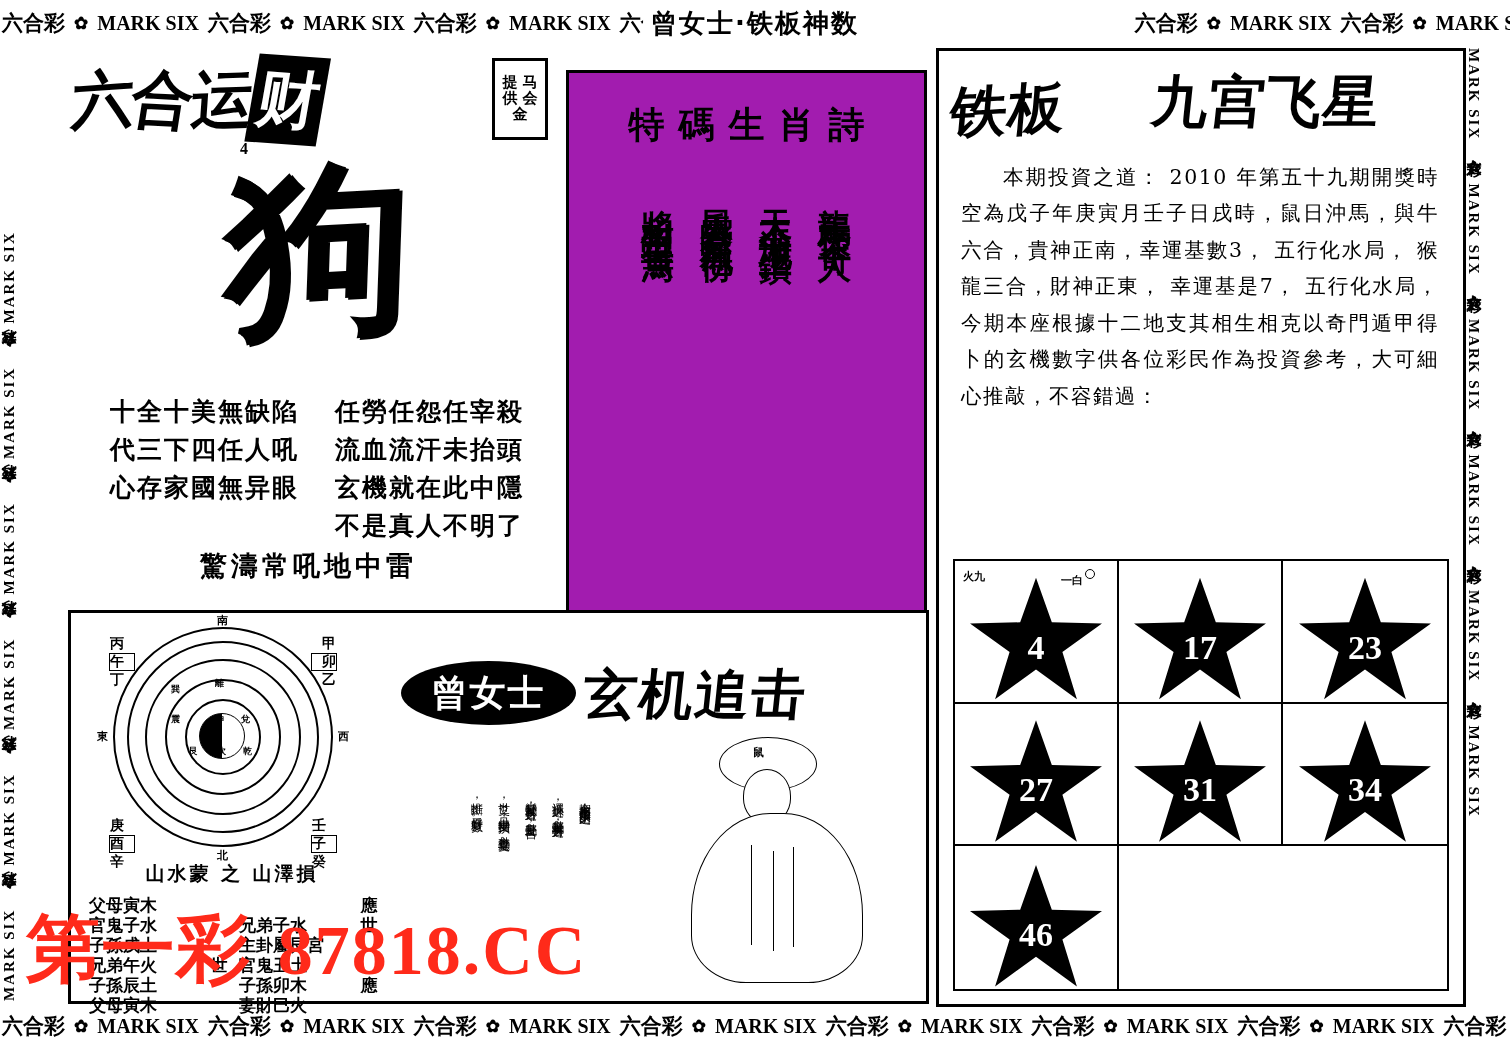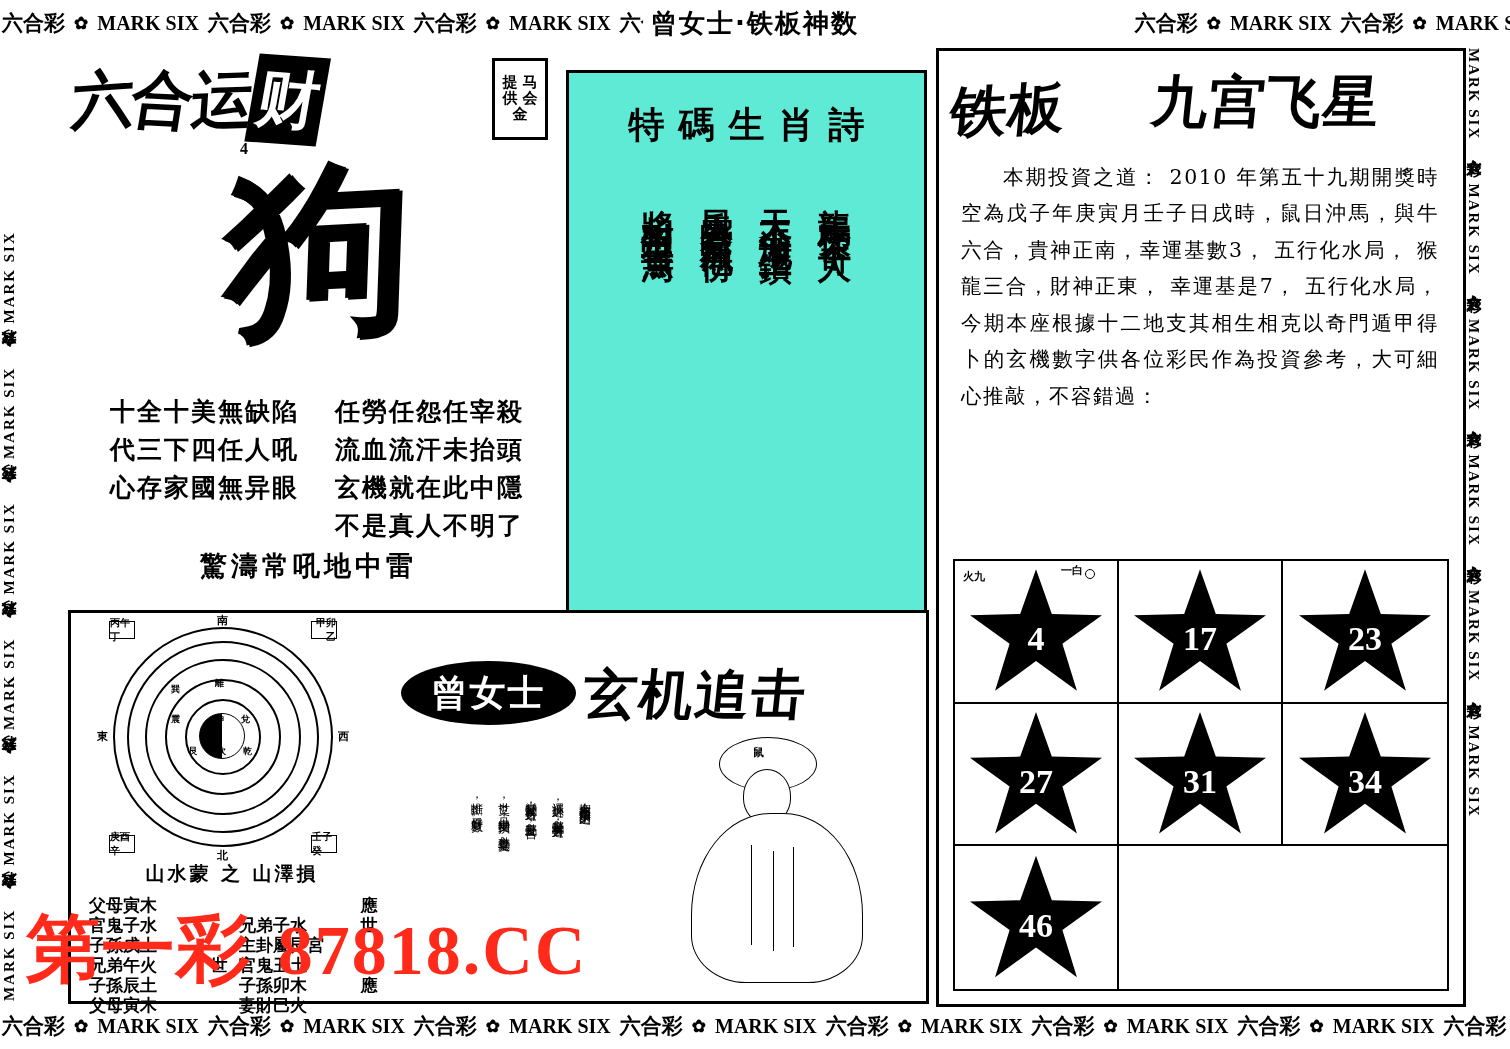--- a/index.html
+++ b/index.html
@@ -121,21 +121,21 @@
   .poem-bottom {
     position:absolute; left:150px; top:500px;
     font-family:"DejaVu Sans", sans-serif; font-size:27px; font-weight:bold;
     letter-spacing:4px;
   }
 
   
   .mid-box {
     position:absolute; left:516px; top:22px; width:355px; height:540px;
     border:3px solid #000;
-    background:#5eead4;
+    background:#a21caf;
   }
   .mid-box-title {
     position:absolute; left:0; top:28px; width:100%;
     text-align:center;
     font-family:"DejaVu Sans", sans-serif; font-weight:bold;
     font-size:36px; letter-spacing:14px; text-indent:14px;
   }
   .vcols {
     position:absolute; left:0; top:110px; width:100%; height:420px;
     display:flex; flex-direction:row-reverse; justify-content:center; gap:26px;
@@ -171,22 +171,22 @@
     position:absolute; left:86px; top:86px; width:44px; height:44px;
     border-radius:50%; border:1.5px solid #000;
     background:linear-gradient(90deg,#000 50%,#fff 50%);
   }
   .bagua-lbl {
     position:absolute;
     font-family:"DejaVu Sans", sans-serif; font-size:9px; font-weight:bold;
   }
   .corner-sq {
     position:absolute; width:24px; height:16px; border:1.5px solid #000;
-    font-family:Liberation Sans, sans-serif; font-size:10px; font-weight:bold;
-    display:flex; align-items:center; justify-content:center;
+    font-family:Liberation Sans, sans-serif; font-size:14px; font-weight:bold;
+    display:flex; align-items:center; justify-content:center;margin-top:32px;
   }
   .dir-lbl {
     position:absolute; font-family:"DejaVu Sans", sans-serif;
     font-size:11px; font-weight:bold;
   }
 
   .hex-title {
     position:absolute; left:46px; top:248px; width:230px; text-align:center;
     font-family:"DejaVu Sans", sans-serif; font-size:19px; font-weight:bold;
     letter-spacing:3px;
@@ -279,21 +279,21 @@
   .star-grid {
     position:absolute; left:14px; top:508px; width:492px; height:428px;
     border:2px solid #000;
     display:grid;
     grid-template-columns:repeat(3,1fr);
     grid-template-rows:repeat(3,1fr);
   }
   .star-cell {
     border-right:2px solid #000; border-bottom:2px solid #000;
     position:relative;
-    display:flex; align-items:center; justify-content:center;
+    display:flex; align-items:flex-end; justify-content:center;
   }
   .star-cell:nth-child(3n) { border-right:none; }
   .star-cell:nth-child(n+7) { border-bottom:none; }
   .star-shape {
     width:132px; height:124px;
     background:#000;
     clip-path:polygon(50% 0%, 62% 36%, 100% 37%, 70% 60%, 81% 98%, 50% 74%, 19% 98%, 30% 60%, 0% 37%, 38% 36%);
     position:relative;
   }
   .star-num {
@@ -301,21 +301,21 @@
     display:flex; align-items:center; justify-content:center;
     color:#fff; font-family:"Liberation Serif", serif;
     font-weight:bold; font-size:34px;
     padding-top:16px; box-sizing:border-box;
   }
   .cell-tag {
     position:absolute; font-family:"DejaVu Sans", sans-serif;
     font-size:11px; font-weight:bold; color:#000;
   }
   .tag-l { left:8px; top:8px; }
-  .tag-r { right:34px; top:2px; }
+  .tag-r { right:34px; top:12px; }
   .tag-dot {
     position:absolute; right:22px; top:8px; width:8px; height:8px;
     border:1.5px solid #000; border-radius:50%;
   }
 
   
   .watermark {
     position:absolute; left:26px; top:900px;
     font-family:"DejaVu Sans", sans-serif;
     font-weight:bold;

